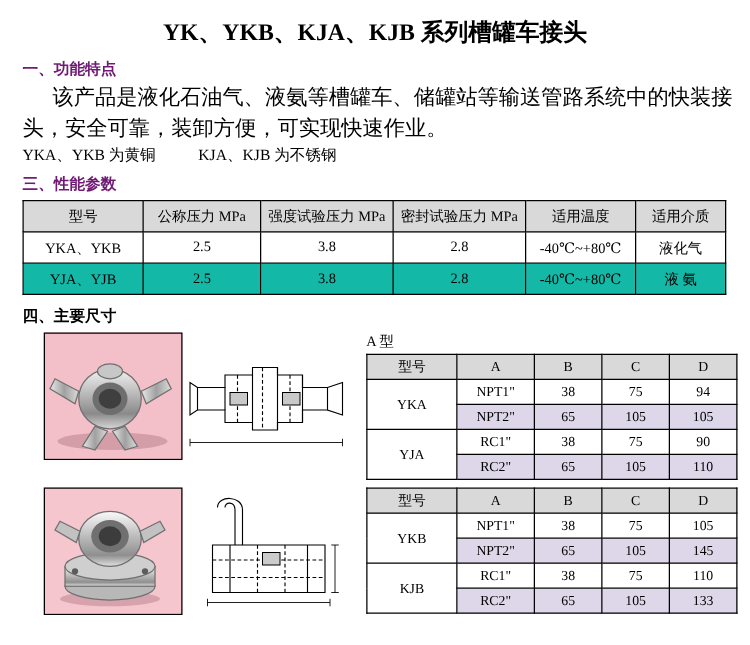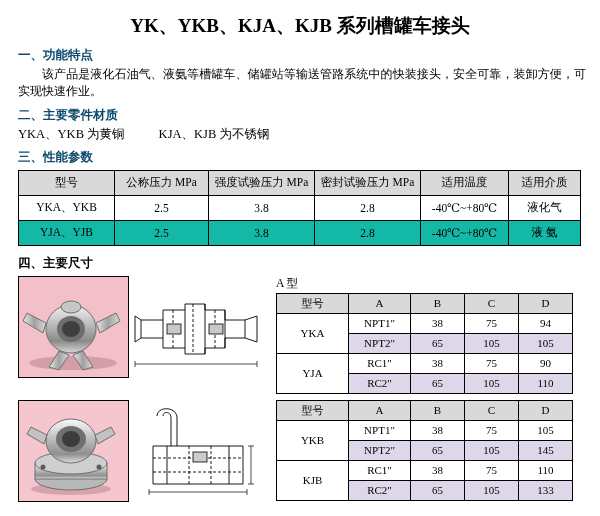--- a/index.html
+++ b/index.html
@@ -23,28 +23,28 @@
   .title {
     text-align: center;
     font-size: 19px;
     font-weight: bold;
     letter-spacing: 0px;
     padding-top: 13px;
     padding-bottom: 2px;
     font-family: "Liberation Serif", "DejaVu Serif", serif;
   }
   .section-head {
-    color: #0c4a6e;
+    color: #701a75;
     font-weight: bold;
     font-size: 12.5px;
     margin: 6px 0 2px 18px;
     font-family: "Liberation Serif", "DejaVu Serif", serif;
   }
   .body-text {
-    font-size: 12px;
+    font-size: 17px;
     line-height: 1.45;
     margin: 0 14px 0 18px;
     text-align: justify;
   }
   .body-indent {
     text-indent: 24px;
   }
   .mat-line {
     font-size: 12.5px;
     margin: 1px 0 0 18px;
@@ -83,20 +83,21 @@
   
   .lower {
     position: relative;
     margin-left: 18px;
     width: 566px;
   }
   .row-block {
     display: flex;
     align-items: flex-start;
     margin-bottom: 6px;
+    margin-left: 17px;
   }
   .photo {
     width: 109px;
     height: 100px;
     border: 1px solid #000000;
     background: #f3bfc8;
     position: relative;
     overflow: hidden;
     flex: 0 0 auto;
   }
@@ -142,21 +143,20 @@
 </head>
 <body>
 
 <div class="page">
 
   <div class="title">YK、YKB、KJA、KJB 系列槽罐车接头</div>
 
   <div class="section-head">一、功能特点</div>
   <div class="body-text body-indent">该产品是液化石油气、液氨等槽罐车、储罐站等输送管路系统中的快装接头，安全可靠，装卸方便，可实现快速作业。</div>
 
-  <div class="section-head">二、主要零件材质</div>
   <div class="mat-line">
     <span>YKA、YKB 为黄铜</span><span class="gap"></span><span>KJA、KJB 为不锈钢</span>
   </div>
 
   <div class="section-head">三、性能参数</div>
 
   <table class="spec">
     <colgroup>
       <col style="width:96px">
         <col style="width:94px">

